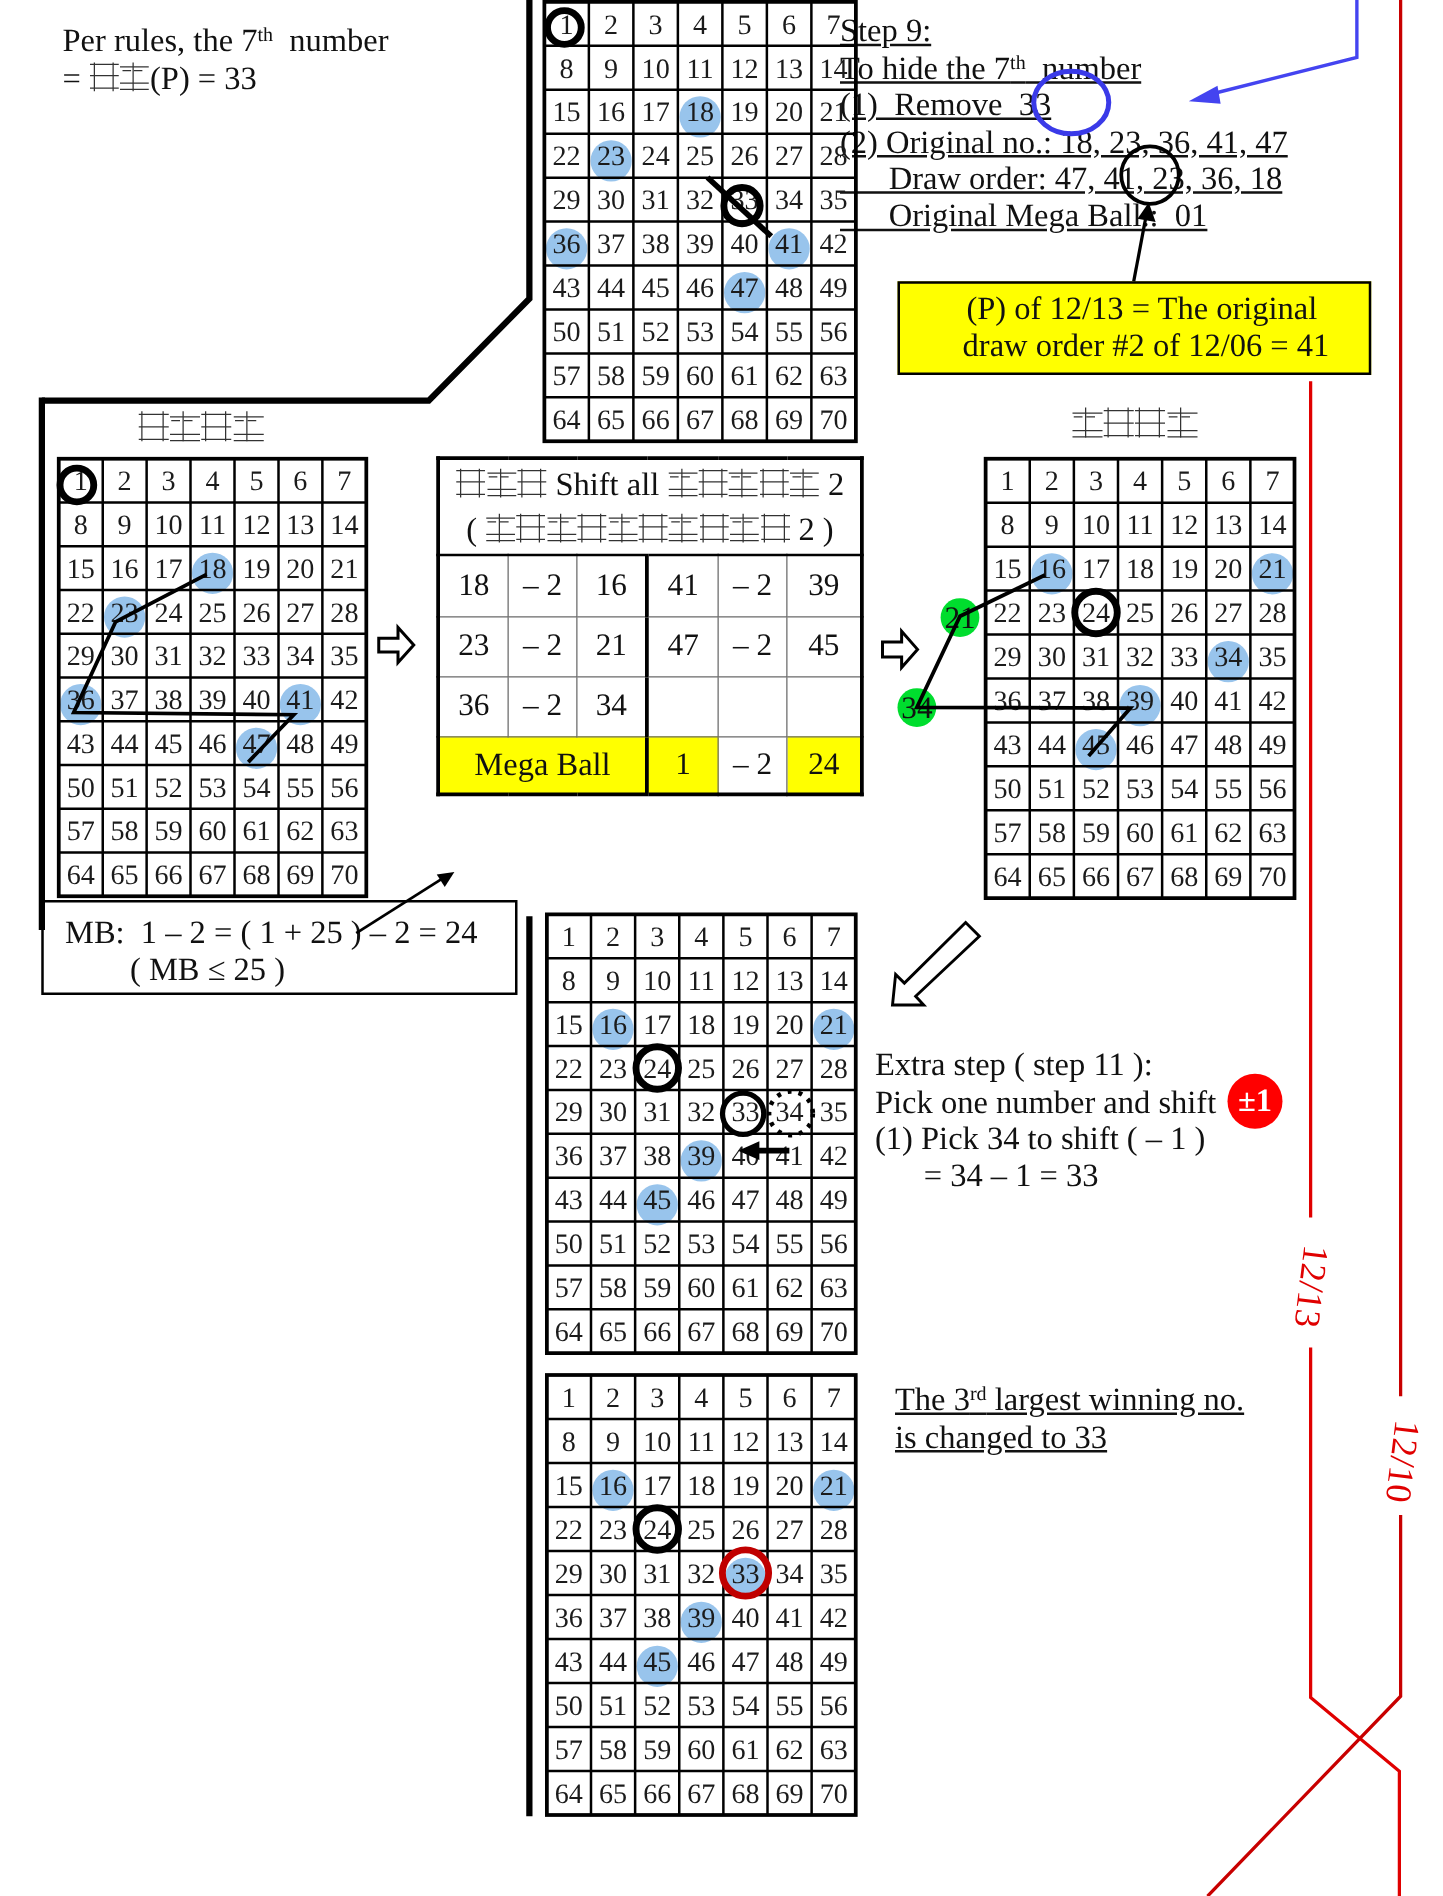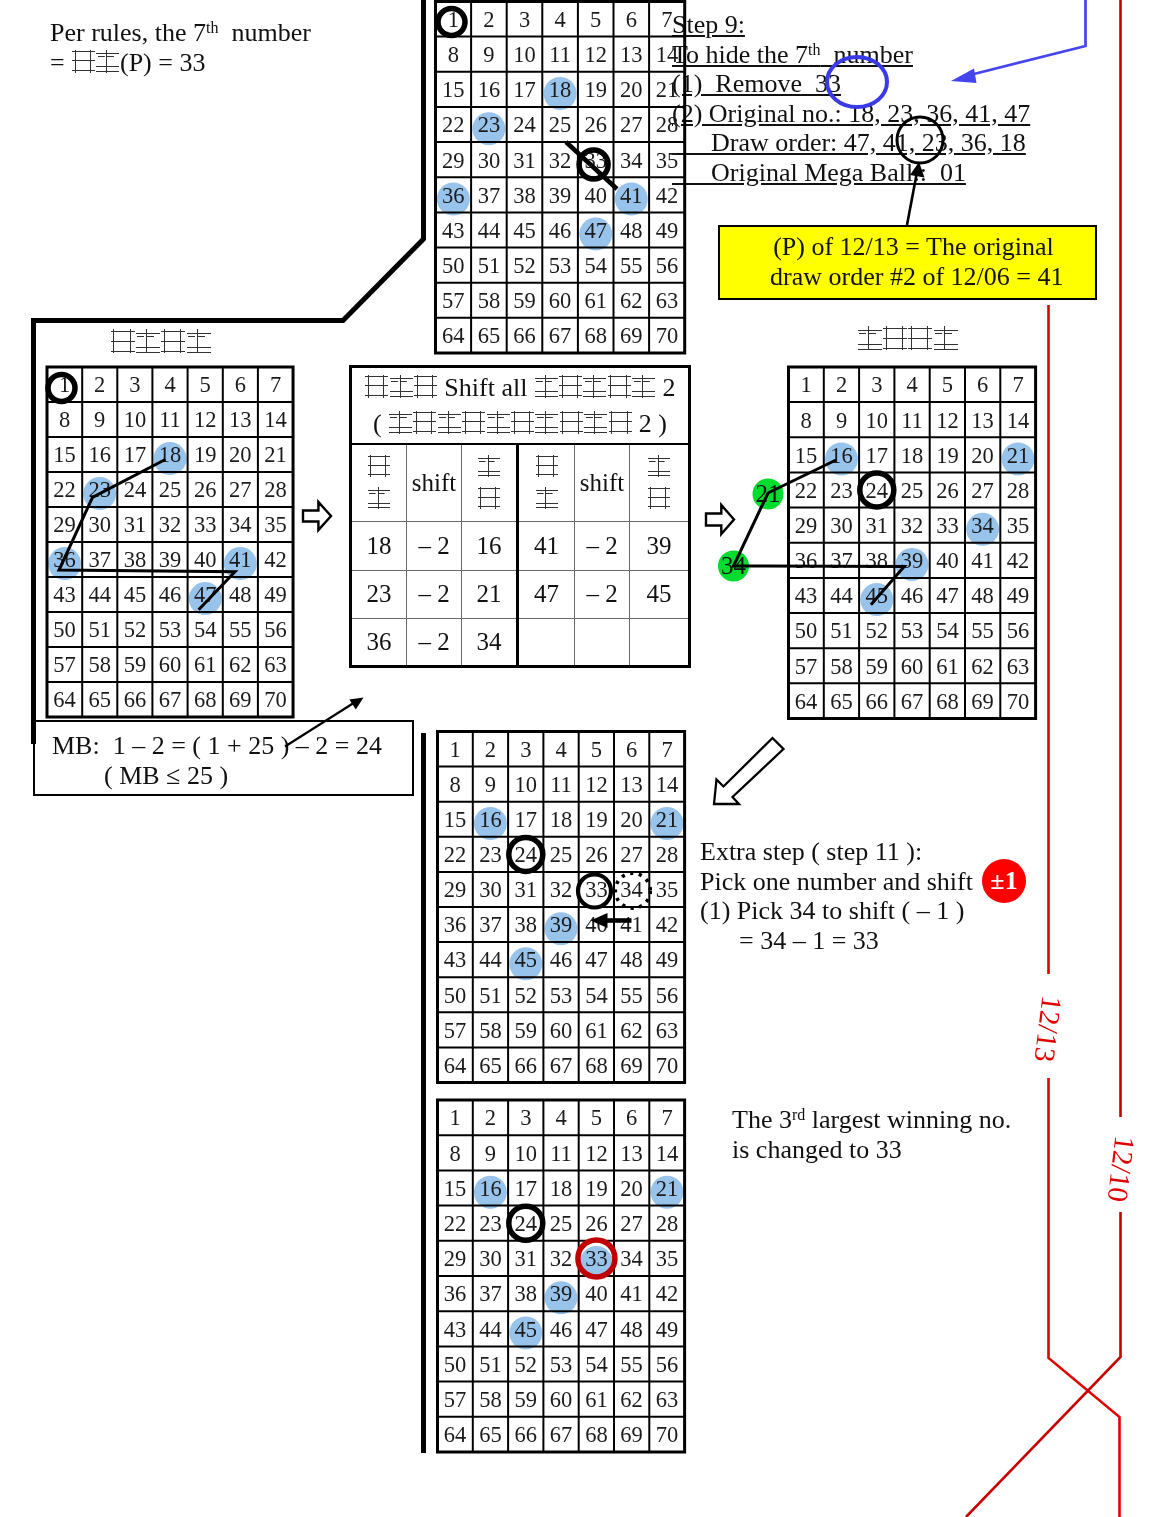--- a/index.html
+++ b/index.html
@@ -53,28 +53,20 @@
           <col style="width:55px">
           <col style="width:60px">
         </colgroup>
 
 <tbody>
           <tr>
             <td colspan="6" style="height:75px;border-bottom:2px solid #000;font-size:26px;line-height:36px;">
 <span class="cj"></span><span class="cj b"></span><span class="cj"></span> Shift all <span class="cj b"></span><span class="cj"></span><span class="cj b"></span><span class="cj"></span><span class="cj b"></span> 2<br>( <span class="cj b"></span><span class="cj"></span><span class="cj b"></span><span class="cj"></span><span class="cj b"></span><span class="cj"></span><span class="cj b"></span><span class="cj"></span><span class="cj b"></span><span class="cj"></span> 2 )</td>
           </tr>
 
-<tr style="height:77px;">
-<td style="line-height:32px;"><span class="cj"></span><br><span class="cj b"></span></td>
-<td>shift</td>
-<td style="line-height:32px;border-right:3px solid #000;"><span class="cj b"></span><br><span class="cj"></span></td>
-<td style="line-height:32px;"><span class="cj"></span><br><span class="cj b"></span></td>
-<td>shift</td>
-<td style="line-height:32px;"><span class="cj b"></span><br><span class="cj"></span></td>
-          </tr>
 
 <tr style="height:49px;">
             <td>18</td>
             <td>– 2</td>
             <td style="border-right:3px solid #000;">16</td>
             <td>41</td>
             <td>– 2</td>
             <td>39</td>
           </tr>
 
@@ -89,37 +81,43 @@
 
 <tr style="height:48px;">
             <td>36</td>
             <td>– 2</td>
             <td style="border-right:3px solid #000;">34</td>
             <td></td>
             <td></td>
             <td></td>
           </tr>
 
+<tr style="height:46px;">
+            <td colspan="3" style="background:#FFFF00;border-right:3px solid #000;font-size:26px;">Mega Ball</td>
+            <td style="background:#FFFF00;">1</td>
+            <td>– 2</td>
+            <td style="background:#FFFF00;">24</td>
+          </tr>
 </tbody>
       </table>
     </div>
 
 <div style="position:absolute;left:33px;top:720px;width:381px;height:76px;box-sizing:border-box;background:#fff;
  border:2.5px solid #000;font-size:26px;line-height:30px;padding-left:17px;padding-top:9px;white-space:pre;">MB:  1 – 2 = ( 1 + 25 ) – 2 = 24
         ( MB ≤ 25 )</div>
 
 <div class="t" style="left:700px;top:837px;">Extra step ( step 11 ):
 Pick one number and shift
 (1) Pick 34 to shift ( – 1 )
       = 34 – 1 = 33</div>
 
 <div style="position:absolute;left:982px;top:859px;width:44px;height:44px;border-radius:50%;background:#FF0000;
  color:#fff;font-size:26px;font-weight:bold;text-align:center;line-height:44px;">±1</div>
 
-<div class="t" style="left:732px;top:1105px;">The 3<sup>rd</sup> largest winning no.
+<div class="t" style="left:716px;top:1105px;text-decoration:underline;">The 3<sup>rd</sup> largest winning no.
 is changed to 33</div>
 
 <div style="position:absolute;left:1048px;top:1029px;transform:translate(-50%,-50%) rotate(97deg);color:#E00000;font-size:29px;">12/13</div>
 
 <div style="position:absolute;left:1120.5px;top:1169px;transform:translate(-50%,-50%) rotate(97deg);color:#E00000;font-size:29px;">12/10</div>
 
 <svg width="1154" height="1517" viewBox="0 0 1154 1517" style="position:absolute;left:0;top:0;">
 
 <polyline points="423.5,0 423.5,239 343,320.5 33.5,320.5" fill="none" stroke="#000" stroke-width="5"></polyline>
 

